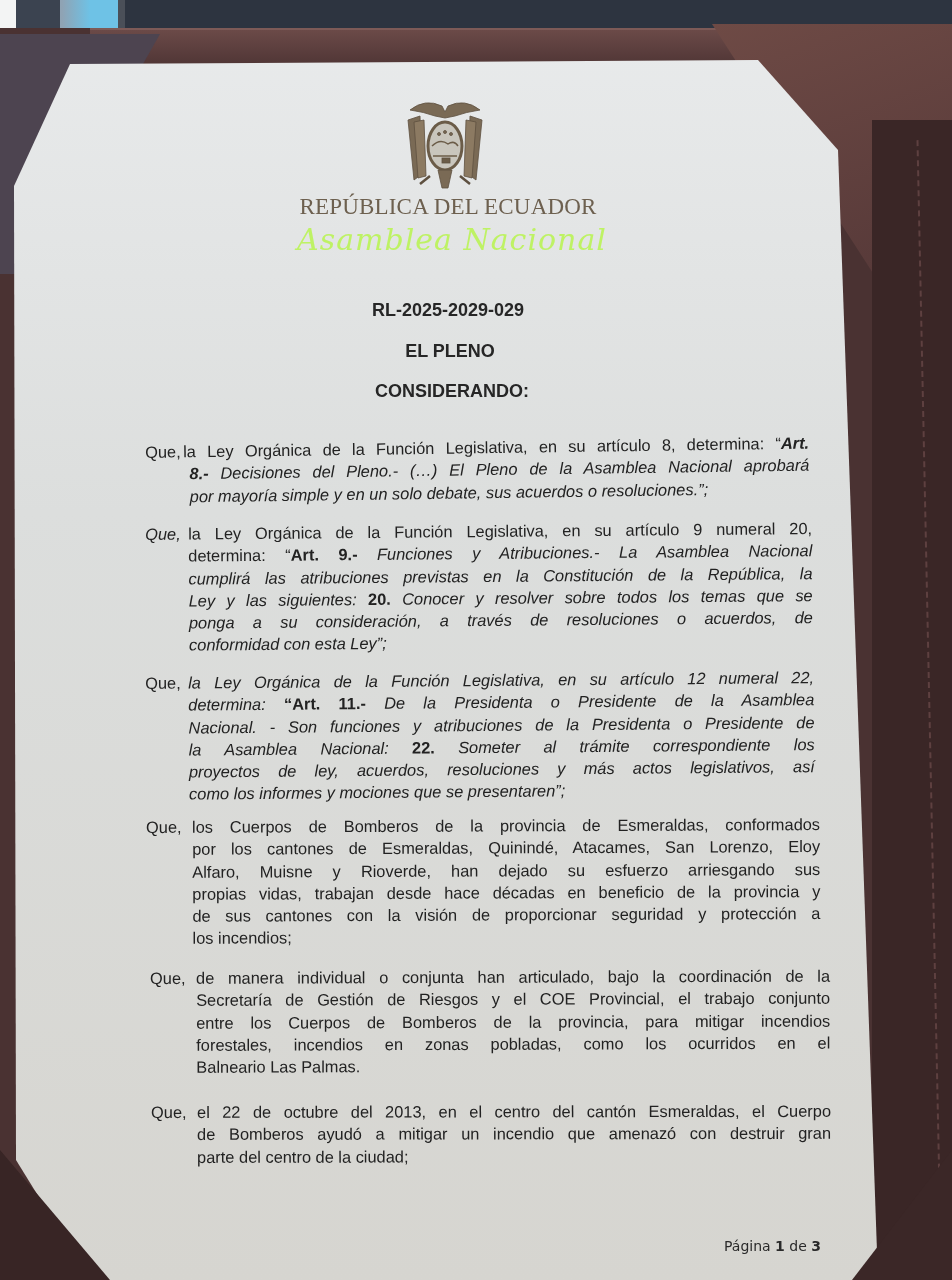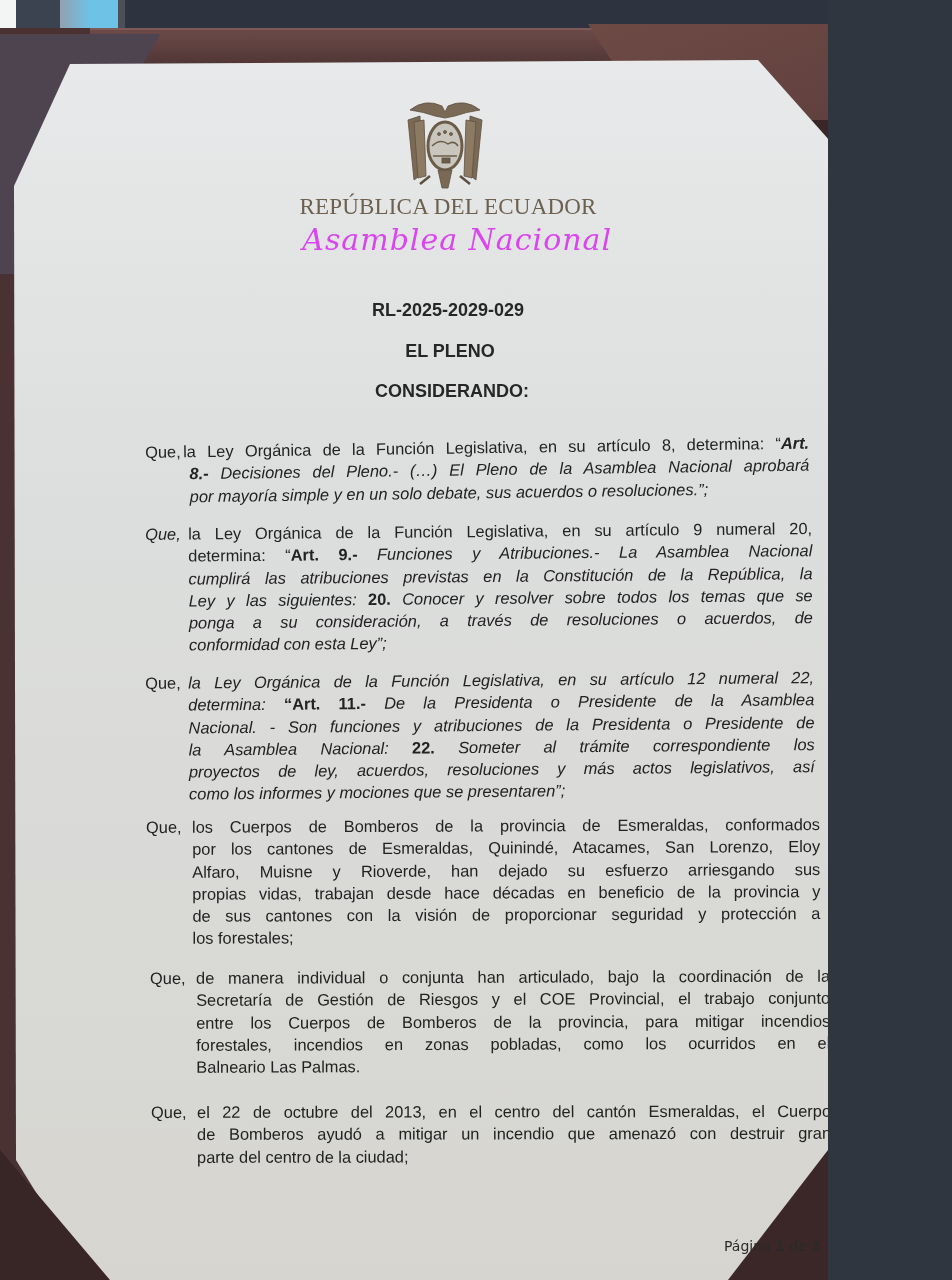--- a/index.html
+++ b/index.html
@@ -2,21 +2,21 @@
 <html><head>
   <meta charset="utf-8">
   <style>
     html, body {
       margin: 0; padding: 0;
       width: 952px; height: 1280px;
       overflow: hidden;
       background: #2f3640;
       font-family: "Liberation Sans", sans-serif;
     }
-    .scene { position: relative; width: 828px; height: 1280px; overflow: hidden; }
+    .scene { position: relative; width: 952px; height: 1280px; overflow: hidden; }
 
     
     .bg-top {
       position: absolute; left: 0; top: 0; width: 952px; height: 60px;
       background: linear-gradient(90deg, #f3f4f4 0 16px, #3b4350 16px 60px, #8fa3b4 60px 62px, #6ec2e6 90px 118px, #4a4f58 118px 125px, #2d3440 125px 952px);
     }
     
     .folder {
       position: absolute; left: 0; top: 28px; width: 952px; height: 1252px;
       background: #4a3232;
@@ -75,25 +75,25 @@
     }
     .header-republica {
       position: absolute; left: 288px; top: 194px; width: 320px;
       text-align: center;
       font-family: "Liberation Serif", serif;
       font-size: 23px; letter-spacing: 0.2px;
       color: #6d604f;
     }
     .header-asamblea {
       position: absolute; left: 292px; top: 222px; width: 320px;
-      text-align: right;
+      text-align: center;
       font-family: "DejaVu Serif", serif;
       font-style: italic;
       font-size: 30px;
-      color: #d946ef;
+      color: #bef264;
       letter-spacing: 1px;
     }
 
     .center-line {
       position: absolute; width: 400px; text-align: center;
       font-weight: bold; font-size: 18px; color: #262626;
     }
     .doc-id { left: 248px; top: 300px; }
     .pleno { left: 250px; top: 341px; }
     .considerando { left: 252px; top: 381px; }
@@ -230,21 +230,21 @@
     </div>
 
     <div class="para p4">
       <span class="que">Que,</span>
       <div class="body">
           <span class="ln first"><span>los Cuerpos de Bomberos de la provincia de Esmeraldas, conformados</span></span>
           <span class="ln rest"><span>por los cantones de Esmeraldas, Quinindé, Atacames, San Lorenzo, Eloy</span></span>
           <span class="ln rest"><span>Alfaro, Muisne y Rioverde, han dejado su esfuerzo arriesgando sus</span></span>
           <span class="ln rest"><span>propias vidas, trabajan desde hace décadas en beneficio de la provincia y</span></span>
           <span class="ln rest"><span>de sus cantones con la visión de proporcionar seguridad y protección a</span></span>
-          <span class="ln last rest"><span>los forestales;</span></span>
+          <span class="ln last rest"><span>los incendios;</span></span>
         </div>
     </div>
 
     <div class="para p5">
       <span class="que">Que,</span>
       <div class="body">
           <span class="ln first"><span>de manera individual o conjunta han articulado, bajo la coordinación de la</span></span>
           <span class="ln rest"><span>Secretaría de Gestión de Riesgos y el COE Provincial, el trabajo conjunto</span></span>
           <span class="ln rest"><span>entre los Cuerpos de Bomberos de la provincia, para mitigar incendios</span></span>
           <span class="ln rest"><span>forestales, incendios en zonas pobladas, como los ocurridos en el</span></span>

